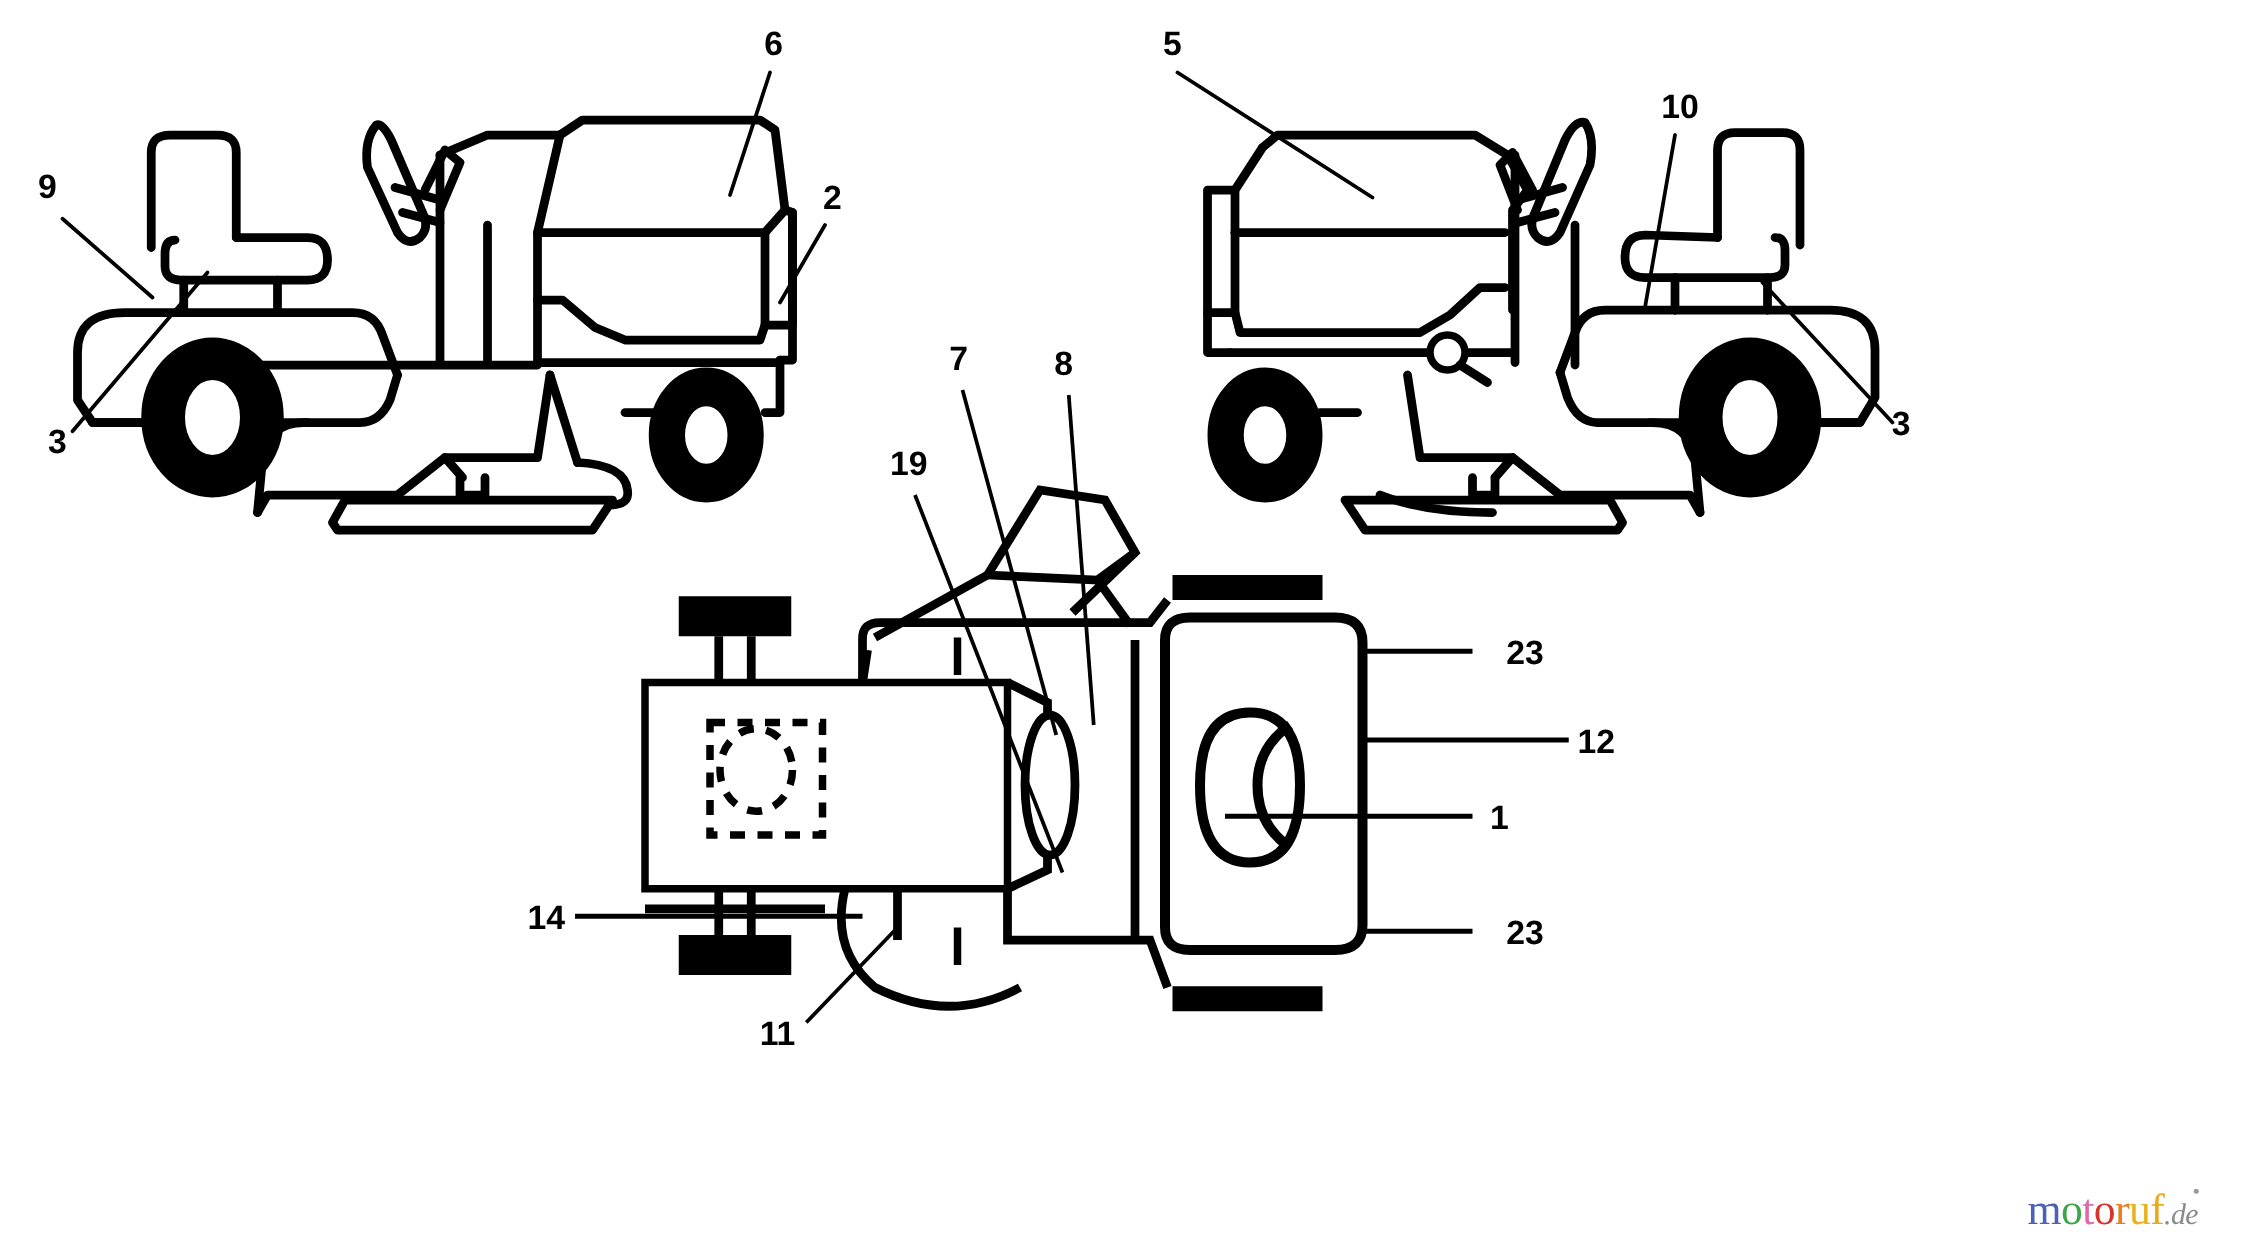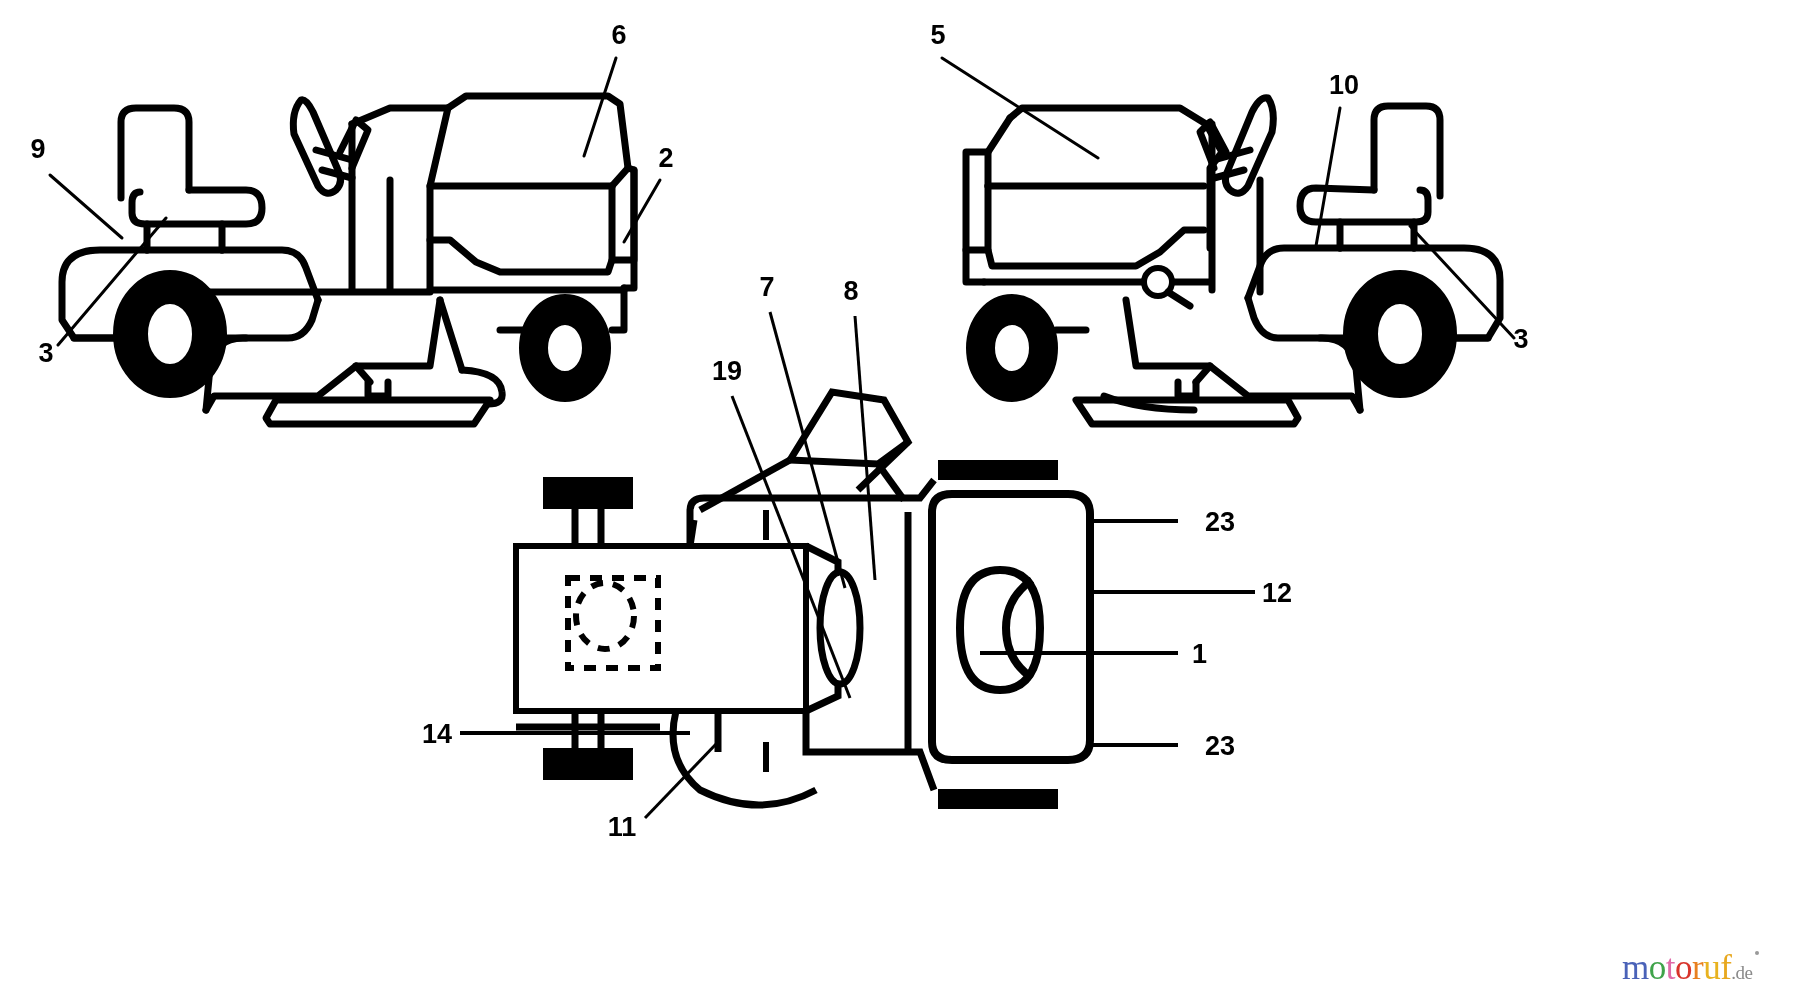--- a/index.html
+++ b/index.html
@@ -35,22 +35,23 @@
     left: 1622px;
     top: 948px;
     font-family: "Liberation Serif", serif;
     font-size: 35px;
     letter-spacing: -0.5px;
     white-space: nowrap;
     user-select: none;
   }
   .wm span { display: inline; }
   .wm .suffix {
-    font-size: 19px;
+    font-size: 24px;
     color: #8a8a8a;
+    font-style: italic;
   }
   .wm .dotacc {
     position: absolute;
     left: 133px;
     top: 3px;
     width: 4px;
     height: 4px;
     border-radius: 50%;
     background: #999999;
   }

